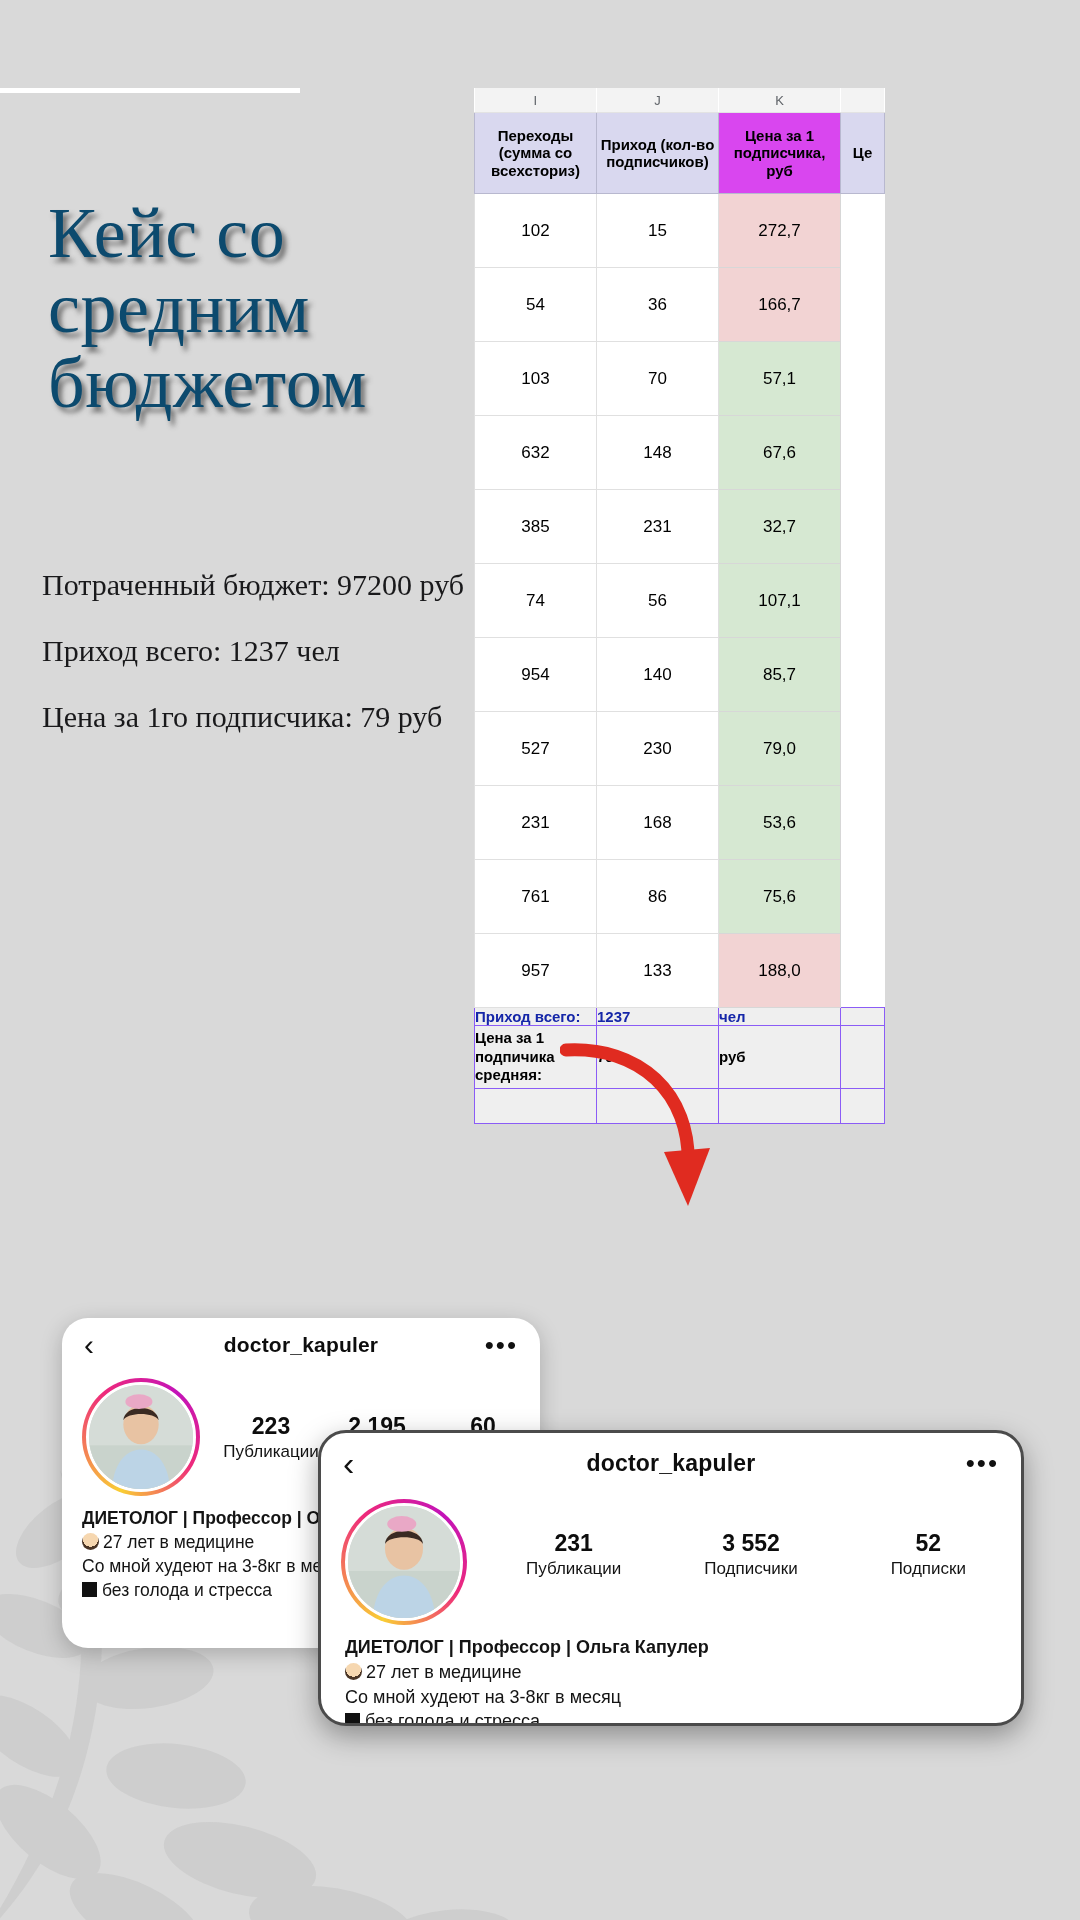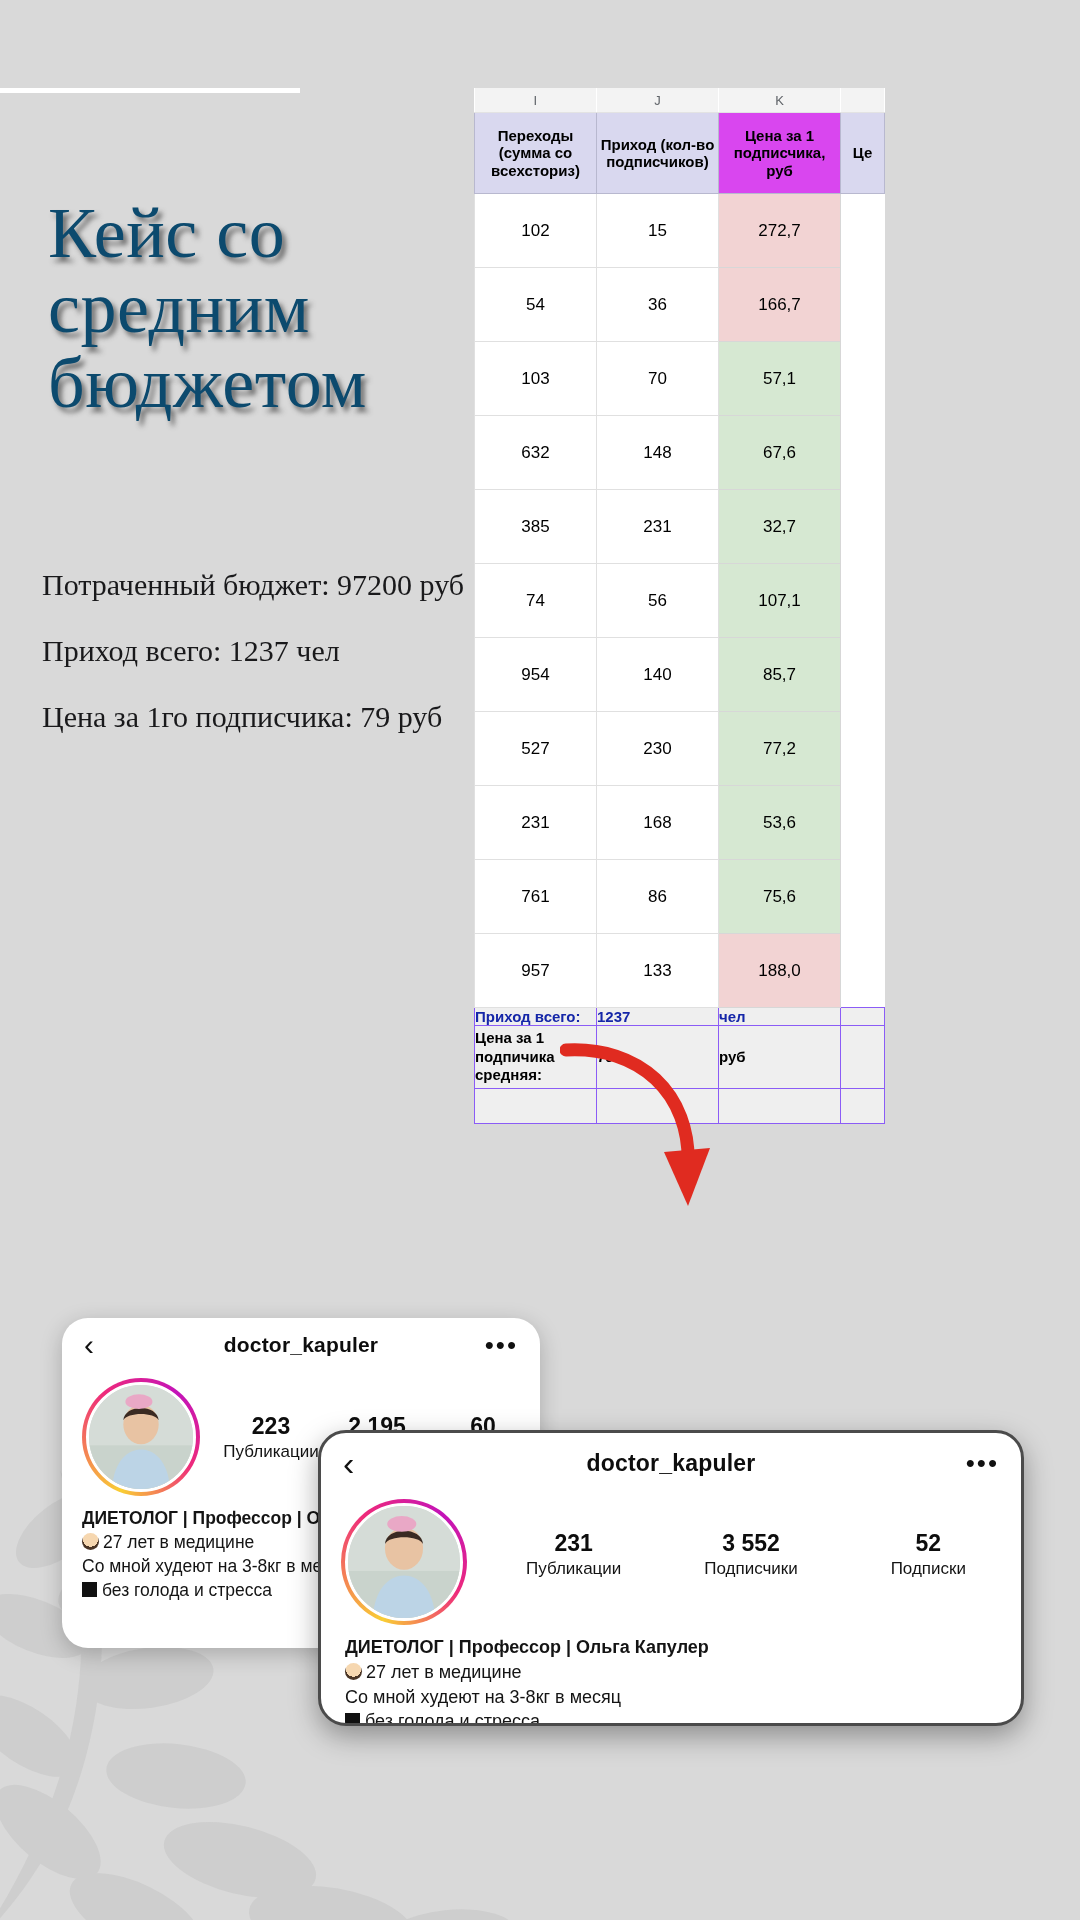--- a/index.html
+++ b/index.html
@@ -247,21 +247,21 @@
         <tr>
           <td class="cell">954</td>
           <td class="cell">140</td>
           <td class="cell k green">85,7</td>
           <td class="cell spacer"></td>
           <td class="cell pad"></td>
         </tr>
         <tr>
           <td class="cell">527</td>
           <td class="cell">230</td>
-          <td class="cell k green">77,2</td>
+          <td class="cell k green">79,0</td>
           <td class="cell spacer"></td>
           <td class="cell pad"></td>
         </tr>
         <tr>
           <td class="cell">231</td>
           <td class="cell">168</td>
           <td class="cell k green">53,6</td>
           <td class="cell spacer"></td>
           <td class="cell pad"></td>
         </tr>

